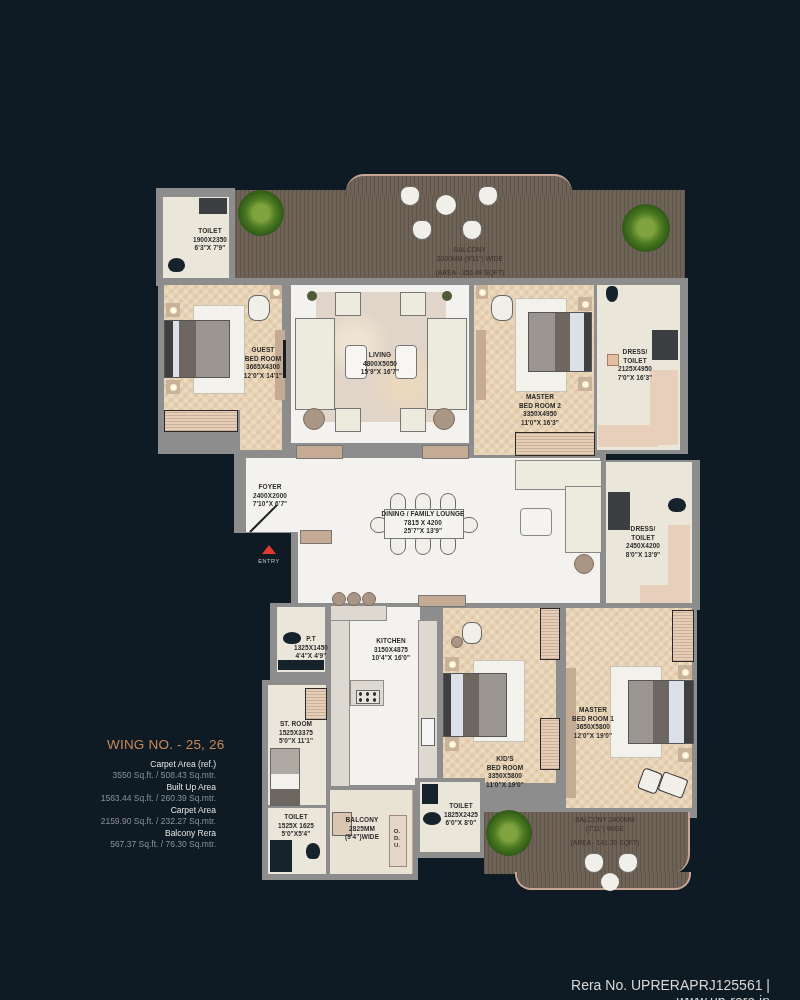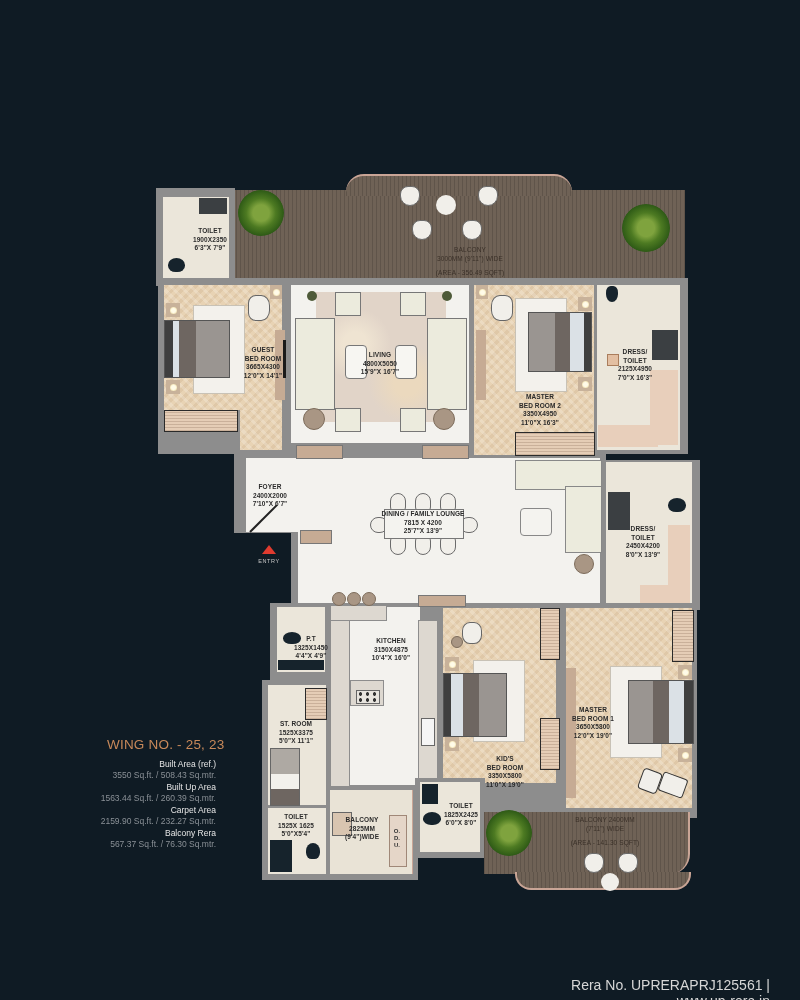--- a/index.html
+++ b/index.html
@@ -286,23 +286,23 @@
 <div class="plant" style="left:486px;top:810px;width:46px;height:46px;"></div>
 <div class="lbl" style="left:605px;top:832px;font-weight:normal;color:#3a3028;">
   <span>BALCONY 2400MM</span>
   <span>(7'11") WIDE</span>
   <span style="margin-top:6px">(AREA - 141.30 SQFT)</span>
 </div>
 <div class="chair" style="left:584px;top:853px;width:18px;height:18px;"></div>
 <div class="chair" style="left:618px;top:853px;width:18px;height:18px;"></div>
 <div class="abs" style="left:601px;top:873px;width:18px;height:18px;border-radius:50%;background:#f1efea;"></div>
 
-<div id="wing-title">WING NO. - 25, 23</div>
+<div id="wing-title">WING NO. - 25, 26</div>
 <div class="info" style="top:757px;left:70px;width:146px;right:auto;">
-  <span class="ia-h">Built Area (ref.)</span>
+  <span class="ia-h">Carpet Area (ref.)</span>
   <span class="ia-v">3550 Sq.ft. / 508.43 Sq.mtr.</span>
   <span class="ia-h">Built Up Area</span>
   <span class="ia-v">1563.44 Sq.ft. / 260.39 Sq.mtr.</span>
   <span class="ia-h">Carpet Area</span>
   <span class="ia-v">2159.90 Sq.ft. / 232.27 Sq.mtr.</span>
   <span class="ia-h">Balcony Rera</span>
   <span class="ia-v">567.37 Sq.ft. / 76.30 Sq.mtr.</span>
 </div>
 
 <div class="abs" style="left:560px;top:977px;width:210px;text-align:right;font-size:14px;color:#d6d6d6;">Rera No. UPRERAPRJ125561 | www.up-rera.in</div>

